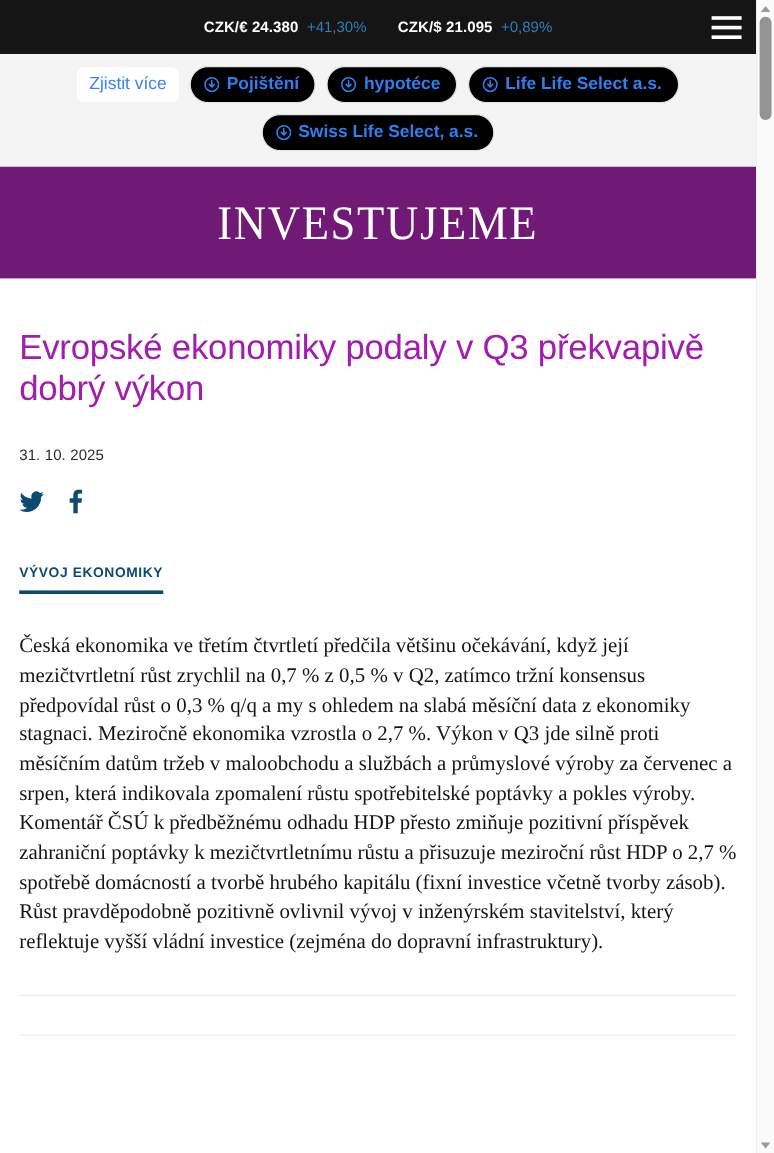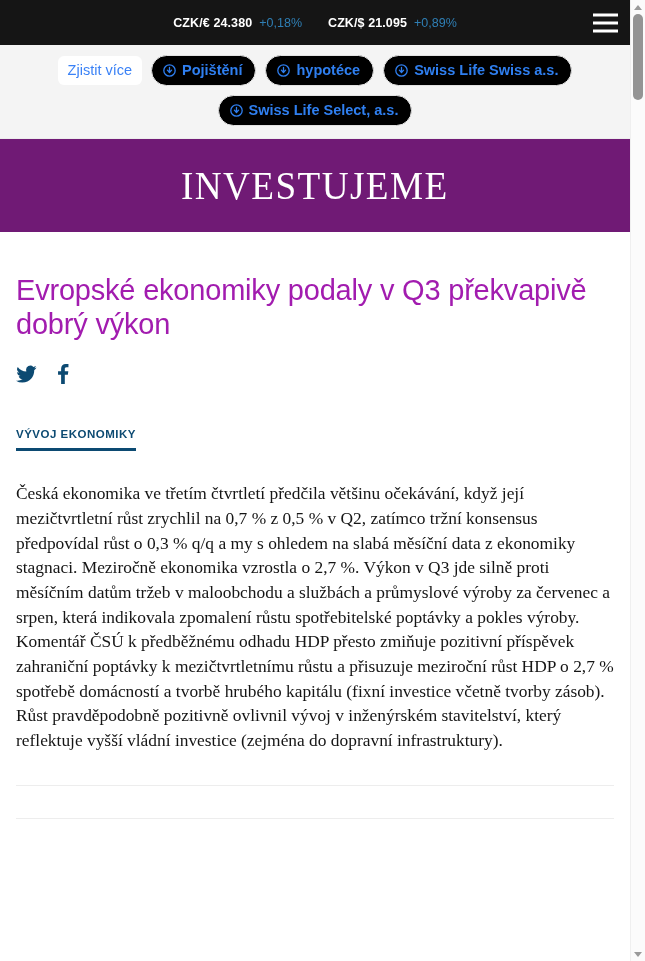--- a/index.html
+++ b/index.html
@@ -268,21 +268,21 @@
 
 <div class="page-frame">
 
   <div class="viewport">
 
     <div class="ticker-bar">
       <div class="ticker-items">
 
         <div class="ticker-item">
           <span class="ticker-pair">CZK/€ 24.380</span>
-          <span class="ticker-change">+0,18%</span>
+          <span class="ticker-change">+41,30%</span>
         </div>
 
         <div class="ticker-item">
           <span class="ticker-pair">CZK/$ 21.095</span>
           <span class="ticker-change">+0,89%</span>
         </div>
 
       </div>
 
       <div class="hamburger">
@@ -316,21 +316,21 @@
         <span>hypotéce</span>
       </div>
 
       <div class="promo-pill">
         <span class="anchor-icon">
           <svg width="13" height="13" viewBox="0 0 16 16" aria-hidden="true">
             <circle cx="8" cy="8" r="7" fill="none" stroke="#2f7ff0" stroke-width="1.6"></circle>
             <path d="M8 4.2 V 10 M5.4 7.6 L 8 10.4 L 10.6 7.6" fill="none" stroke="#2f7ff0" stroke-width="1.6" stroke-linecap="round" stroke-linejoin="round"></path>
           </svg>
         </span>
-        <span>Swiss Life Swiss a.s.</span>
+        <span>Life Life Select a.s.</span>
       </div>
 
       <div class="promo-row-2">
         <div class="promo-pill">
           <span class="anchor-icon">
             <svg width="13" height="13" viewBox="0 0 16 16" aria-hidden="true">
               <circle cx="8" cy="8" r="7" fill="none" stroke="#2f7ff0" stroke-width="1.6"></circle>
               <path d="M8 4.2 V 10 M5.4 7.6 L 8 10.4 L 10.6 7.6" fill="none" stroke="#2f7ff0" stroke-width="1.6" stroke-linecap="round" stroke-linejoin="round"></path>
             </svg>
           </span>
@@ -341,20 +341,21 @@
     </div>
 
     <div class="brand-band">
       <div class="brand-logo">INVESTUJEME</div>
     </div>
 
     <div class="article">
 
       <h1 class="article-title">Evropské ekonomiky podaly v Q3 překvapivě dobrý výkon</h1>
 
+      <div class="article-date">31. 10. 2025</div>
 
       <div class="share-row">
         <span class="share-icon">
           <svg width="21" height="18" viewBox="0 0 24 20" aria-hidden="true">
             <path fill="#0c4a72" d="M23.5 2.6c-.85.38-1.77.64-2.73.75a4.77 4.77 0 0 0 2.09-2.63c-.92.55-1.94.94-3.02 1.16A4.75 4.75 0 0 0 11.7 6.2c0 .37.04.74.12 1.08A13.5 13.5 0 0 1 2 1.9a4.76 4.76 0 0 0 1.47 6.35 4.7 4.7 0 0 1-2.15-.6v.06a4.76 4.76 0 0 0 3.81 4.66c-.38.1-.79.16-1.2.16-.3 0-.58-.03-.86-.08a4.76 4.76 0 0 0 4.44 3.3A9.54 9.54 0 0 1 0 17.7a13.45 13.45 0 0 0 7.29 2.14c8.74 0 13.53-7.25 13.53-13.53l-.02-.62A9.6 9.6 0 0 0 23.5 2.6z"></path>
           </svg>
         </span>
         <span class="share-icon">
           <svg width="12" height="20" viewBox="0 0 12 21" aria-hidden="true">
             <path fill="#0c4a72" d="M7.9 21V11.4h3.2l.48-3.74H7.9V5.27c0-1.08.3-1.82 1.85-1.82h1.98V.11C11.39.08 10.21 0 8.84 0 5.98 0 4.02 1.75 4.02 4.95v2.71H.8v3.74h3.22V21H7.9z"></path>

